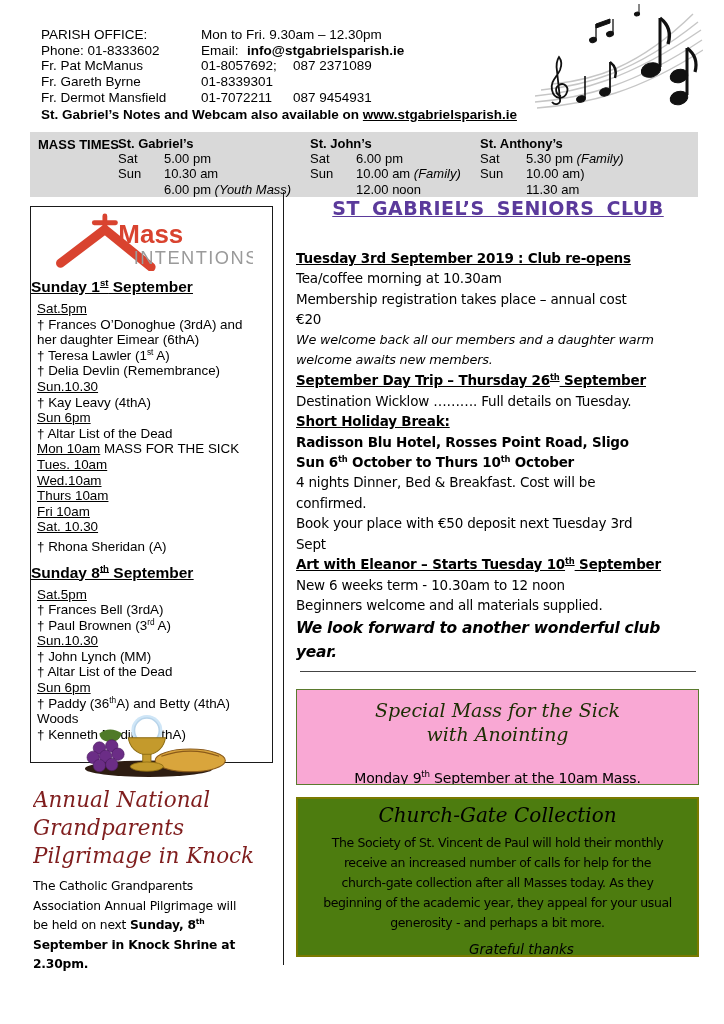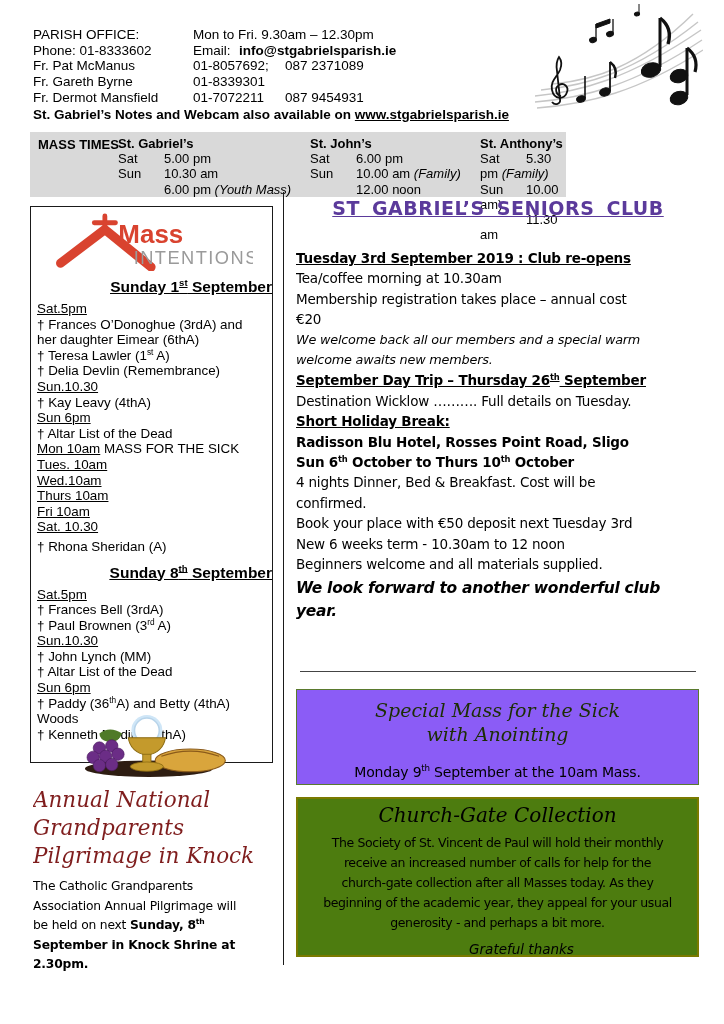--- a/index.html
+++ b/index.html
@@ -2,42 +2,42 @@
 <html><head>
 <meta charset="utf-8">
 <style>
   html,body{margin:0;padding:0;background:#e8e8e8;}
   .page{position:relative;width:724px;height:1024px;background:#ffffff;overflow:hidden;
         font-family:"Liberation Sans",sans-serif;color:#000;}
   .b{font-weight:700}.u{text-decoration:underline}.i{font-style:italic}
   sup{font-size:.62em;line-height:0;}
 
   
-  .hdr{position:absolute;left:33px;top:27px;width:500px;font-size:13.5px;line-height:15.7px;}
+  .hdr{position:absolute;left:41px;top:27px;width:500px;font-size:13.5px;line-height:15.7px;}
   .hrow .c1{display:inline-block;width:160px;}
   .hrow .c2{display:inline-block;width:92px;}
   .hrow .c2w{display:inline-block;width:46px;}
   .hnotes{font-weight:700;margin-top:1px;}
   .hurl{text-decoration:underline;}
 
   
   .music{position:absolute;left:533px;top:0;width:170px;height:116px;}
 
   
-  .mt{position:absolute;left:30px;top:132px;width:536px;height:65px;background:#D9D9D9;font-size:13px;line-height:15.2px;}
+  .mt{position:absolute;left:30px;top:132px;width:668px;height:65px;background:#D9D9D9;font-size:13px;line-height:15.2px;}
   .mt-label{position:absolute;left:8px;top:5px;font-weight:700;}
   .church{position:absolute;top:4px;}
   .cname{font-weight:700;}
   .mday{display:inline-block;width:46px;}
   .mnote{font-style:italic;}
 
   
   .lbox{position:absolute;left:30px;top:206px;width:241px;height:555px;border:1px solid #1a1a1a;}
   .logo{display:block;margin:6px auto 0 auto;}
-  .ihead{text-align:right;font-size:15.5px;font-weight:700;margin:7px 0 5px 0;text-decoration:underline;}
+  .ihead{text-align:left;font-size:15.5px;font-weight:700;margin:7px 0 5px 0;text-decoration:underline;}
   .ihead2{margin-top:9px;}
   .ilines{padding:0 2px 0 6px;font-size:13.4px;line-height:15.6px;}
   .iline{white-space:nowrap;}
   .mt4{margin-top:4px;}
   .euch{position:absolute;left:36px;bottom:-17px;}
 
   
   .vdiv{position:absolute;left:283px;top:192px;width:1px;height:773px;background:#1a1a1a;}
 
   
@@ -45,24 +45,24 @@
   .sc-title{text-align:center;font-family:"DejaVu Sans",sans-serif;font-size:19px;font-weight:700;
             color:#5B3A9B;text-decoration:underline;letter-spacing:.5px;word-spacing:5px;line-height:24px;}
   .sclines{margin-top:28px;overflow:hidden;}
   .scline{font-family:"DejaVu Sans",sans-serif;font-size:13.5px;line-height:20.4px;letter-spacing:-.2px;white-space:nowrap;}
   .scline.sm{font-size:12.8px;}
   .closing{margin-top:2px;text-align:left;font-family:"DejaVu Sans",sans-serif;
            font-size:15.5px;line-height:23.5px;font-weight:700;font-style:italic;letter-spacing:-.3px;}
   .rule{position:absolute;left:300px;top:671px;width:396px;height:1px;background:#444;}
 
   
-  .gbox{position:absolute;left:296px;top:689px;width:401px;height:94px;background:#8b5cf6;
+  .gbox{position:absolute;left:296px;top:689px;width:401px;height:94px;background:#f9a8d4;
         border:1px solid #5a7a2e;text-align:center;overflow:hidden;}
   .gb-title{font-family:"DejaVu Serif",serif;font-style:italic;font-size:19px;line-height:24px;color:#1c2e04;margin-top:8px;}
-  .gb-body{font-family:"DejaVu Sans",sans-serif;font-size:14px;line-height:18px;margin-top:17px;letter-spacing:-.2px;}
+  .gb-body{font-family:"DejaVu Sans",sans-serif;font-size:14px;line-height:18px;margin-top:23px;letter-spacing:-.2px;}
 
   
   .ybox{position:absolute;left:296px;top:797px;width:399px;height:156px;background:#4d7c0f;
         border:2px solid #7a7a00;text-align:center;overflow:hidden;}
   .yb-title{font-family:"DejaVu Serif",serif;font-style:italic;font-size:20px;line-height:26px;margin-top:3px;}
   .yb-body{margin-top:5px;font-family:"DejaVu Sans",sans-serif;font-size:12.5px;line-height:20px;letter-spacing:-.4px;}
   .yb-line{white-space:nowrap;}
   .yb-thanks{font-family:"DejaVu Sans",sans-serif;font-style:italic;font-size:13.5px;margin-top:8px;margin-left:48px;}
 
   
@@ -223,30 +223,32 @@
 
   <div class="vdiv"></div>
 
   <div class="rcol">
     <div class="sc-title">ST GABRIEL’S SENIORS CLUB</div>
     <div class="sclines">
       <div class="scline"><span class="b u">Tuesday 3rd September 2019 : Club re-opens</span></div>
       <div class="scline"><span>Tea/coffee morning at 10.30am</span></div>
       <div class="scline"><span>Membership registration takes place – annual cost</span></div>
       <div class="scline"><span>€20</span></div>
-      <div class="scline sm"><span class="i">We welcome back all our members and a special warm</span></div>
+      <div class="scline sm"><span class="i">We welcome back all our members and a daughter warm</span></div>
       <div class="scline sm"><span class="i">welcome awaits new members.</span></div>
       <div class="scline"><span class="b u">September Day Trip – Thursday 26</span><sup class="b u">th</sup><span class="b u"> September</span></div>
       <div class="scline"><span>Destination Wicklow ………. Full details on Tuesday.</span></div>
       <div class="scline"><span class="b u">Short Holiday Break:</span></div>
       <div class="scline"><span class="b">Radisson Blu Hotel, Rosses Point Road, Sligo</span></div>
       <div class="scline"><span class="b">Sun 6</span><sup class="b">th</sup><span class="b"> October to Thurs 10</span><sup class="b">th</sup><span class="b"> October</span></div>
       <div class="scline"><span>4 nights Dinner, Bed &amp; Breakfast.  Cost will be</span></div>
       <div class="scline"><span>confirmed.</span></div>
       <div class="scline"><span>Book your place with €50 deposit next Tuesday 3rd</span></div>
+      <div class="scline"><span>Sept</span></div>
+      <div class="scline"><span class="b u">Art with Eleanor – Starts Tuesday 10</span><sup class="b u">th</sup><span class="b u"> September</span></div>
       <div class="scline"><span>New 6 weeks term  - 10.30am to 12 noon</span></div>
       <div class="scline"><span>Beginners welcome and all materials supplied.</span></div>
     </div>
     <div class="closing">We look forward to another wonderful club</div>
     <div class="closing" style="margin-top:0">year.</div>
   </div>
 
   <div class="rule"></div>
 
   <div class="gbox">

